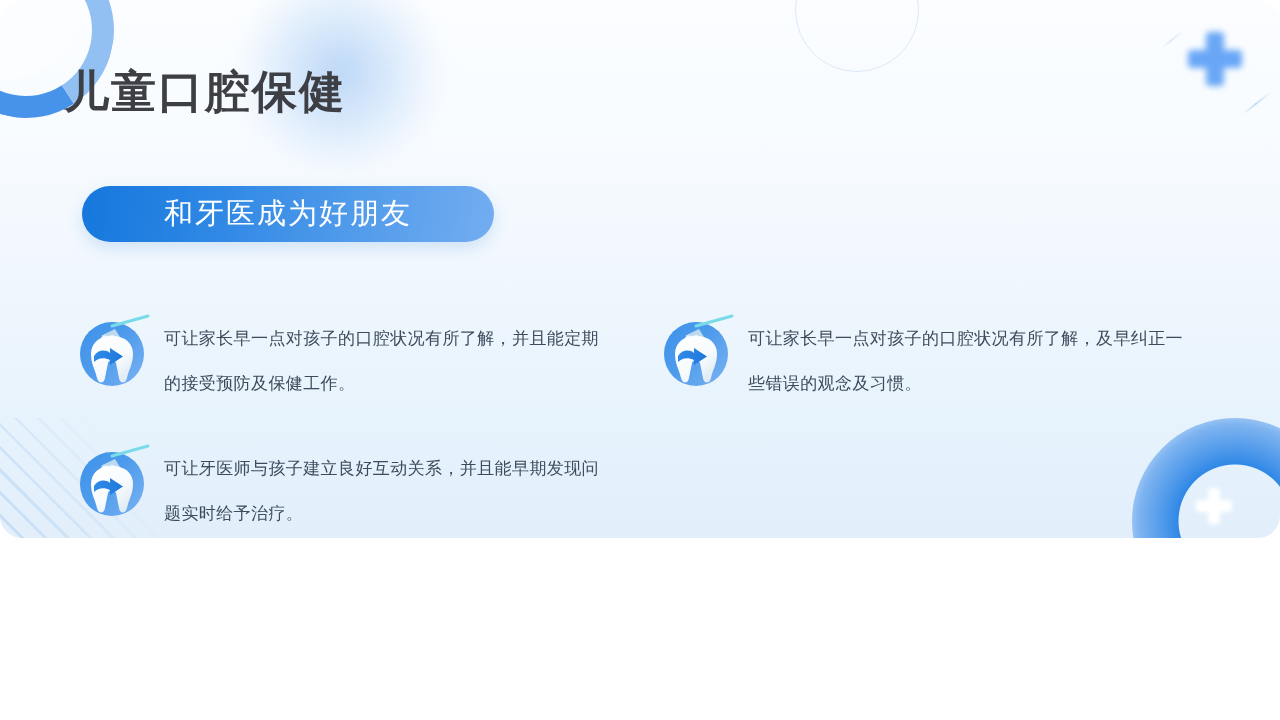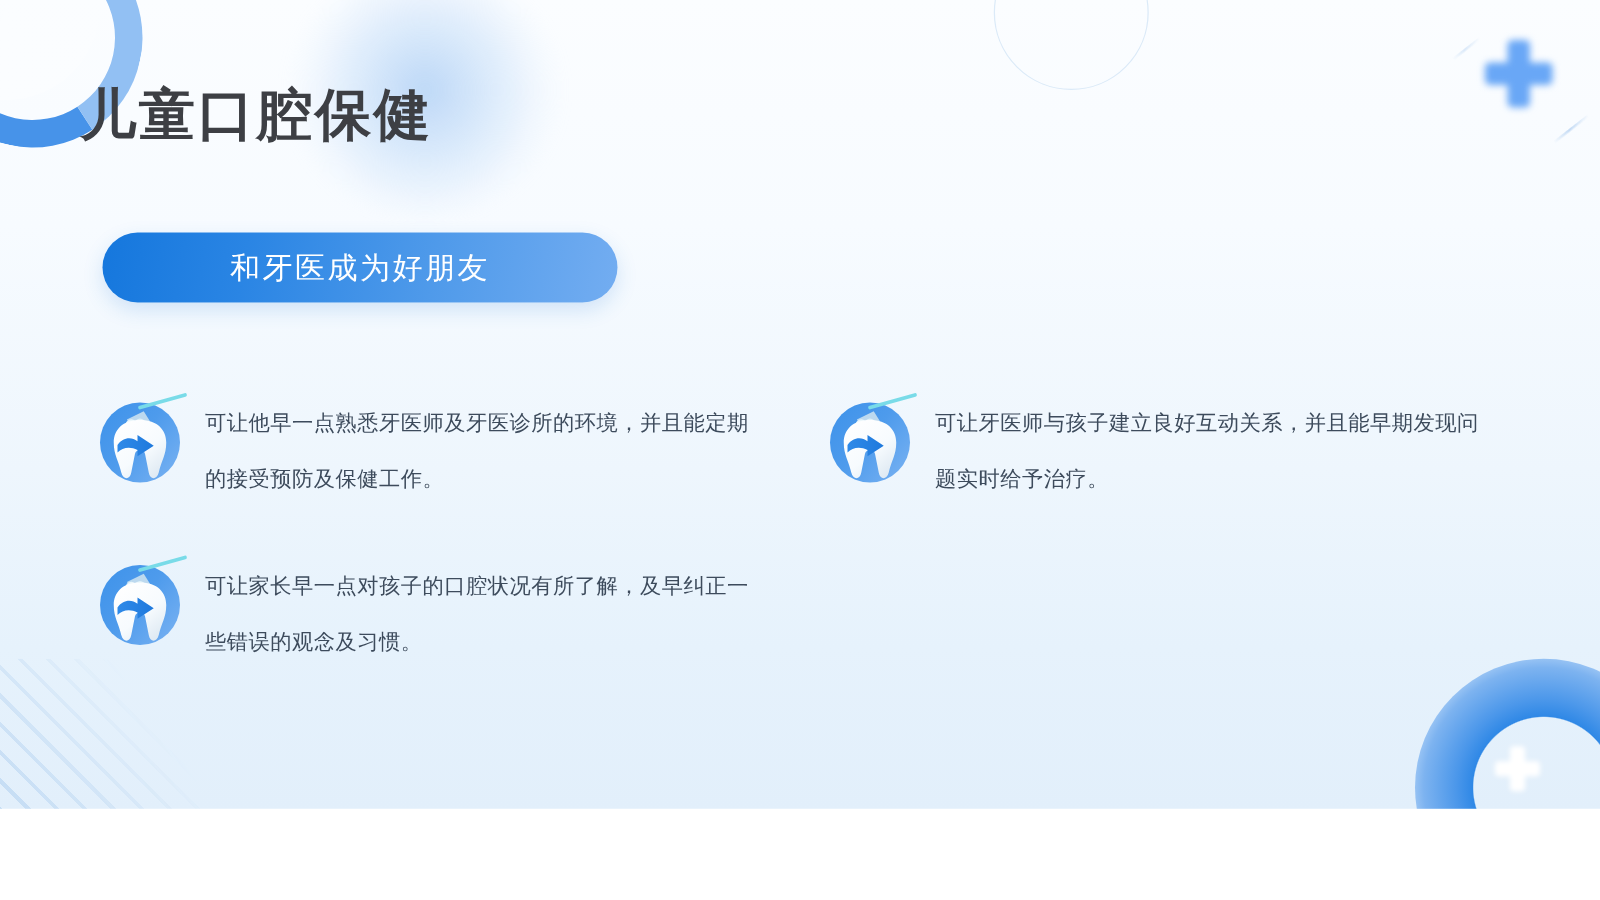--- a/index.html
+++ b/index.html
@@ -9,28 +9,29 @@
   body {
     width: 1280px;
     height: 720px;
     overflow: hidden;
     font-family: "Liberation Sans", "DejaVu Sans", sans-serif;
   }
 
   .slide {
     position: relative;
     width: 1280px;
-    height: 647px;
+    height: 538px;
     overflow: hidden;
     background: linear-gradient(180deg,
         #fbfdff 0%,
         #f7fbff 28%,
         #eef6fd 58%,
         #e6f2fc 80%,
         #e2effb 100%);
+    border-radius: 22px;
   }
 
   
   .deco { position: absolute; pointer-events: none; }
 
   
   .deco-ring-tl {
     left: -62px;
     top: -58px;
     width: 132px;
@@ -181,21 +182,21 @@
     height: 56px;
     border-radius: 28px;
     background: linear-gradient(100deg, #1577dd 0%, #2a85e4 28%, #4f9aea 64%, #73adf1 100%);
     box-shadow: 0 6px 16px rgba(45,128,218,.18);
     display: flex;
     align-items: center;
     justify-content: center;
   }
   .pill-label {
     font-family: "Liberation Serif", "DejaVu Serif", serif;
-    font-size: 24px;
+    font-size: 29px;
     letter-spacing: 2px;
     color: #ffffff;
   }
 
   
   .bullets {
     position: absolute;
     left: 74px;
     top: 312px;
     width: 1132px;
@@ -270,50 +271,50 @@
           <circle cx="38" cy="40" r="32" fill="url(#circG1)"></circle>
           <path d="M38 12 L74 2" stroke="#79dbe8" stroke-width="3" stroke-linecap="round" fill="none"></path>
           <path d="M27.5 21.5 L41 15 L46 23 L33 30 Z" fill="#bcd9ef"></path>
           <circle cx="31" cy="26" r="4.6" fill="#eaf6fb"></circle>
           <circle cx="38" cy="25" r="4.2" fill="#e0f2f9"></circle>
           <circle cx="44" cy="26.5" r="3.6" fill="#d5ecf7"></circle>
           <path d="M38 22 C24 22 17 30 17 40 C17 50 21 55 23 64 C24.5 70 30 70 31 64 L34 49 C35 45 41 45 42 49 L45 64 C46 70 51.5 70 53 64 C55 55 59 50 59 40 C59 30 52 22 38 22 Z" fill="url(#toothG1)"></path>
           <path d="M20 42 C24 36 31 35 36 39 L36 34 L49 42.5 L36 51 L36 46 C30 43 24 44 20 48 Z" fill="url(#arrowG1)"></path>
         </svg>
       </span>
-      <span class="bullet-text">可让他早一点熟悉牙医师及牙医诊所的环境，并且能定期的接受预防及保健工作。</span>
+      <span class="bullet-text">可让家长早一点对孩子的口腔状况有所了解，并且能定期的接受预防及保健工作。</span>
+    </div>
+
+    <div class="bullet">
+      <span class="bullet-icon">
+        <svg viewBox="0 0 76 76" width="76" height="76" xmlns="http://www.w3.org/2000/svg">
+          <circle cx="38" cy="40" r="32" fill="url(#circG1)"></circle>
+          <path d="M38 12 L74 2" stroke="#79dbe8" stroke-width="3" stroke-linecap="round" fill="none"></path>
+          <path d="M27.5 21.5 L41 15 L46 23 L33 30 Z" fill="#bcd9ef"></path>
+          <circle cx="31" cy="26" r="4.6" fill="#eaf6fb"></circle>
+          <circle cx="38" cy="25" r="4.2" fill="#e0f2f9"></circle>
+          <circle cx="44" cy="26.5" r="3.6" fill="#d5ecf7"></circle>
+          <path d="M38 22 C24 22 17 30 17 40 C17 50 21 55 23 64 C24.5 70 30 70 31 64 L34 49 C35 45 41 45 42 49 L45 64 C46 70 51.5 70 53 64 C55 55 59 50 59 40 C59 30 52 22 38 22 Z" fill="url(#toothG1)"></path>
+          <path d="M20 42 C24 36 31 35 36 39 L36 34 L49 42.5 L36 51 L36 46 C30 43 24 44 20 48 Z" fill="url(#arrowG1)"></path>
+        </svg>
+      </span>
+      <span class="bullet-text">可让家长早一点对孩子的口腔状况有所了解，及早纠正一些错误的观念及习惯。</span>
     </div>
 
     <div class="bullet">
       <span class="bullet-icon">
         <svg viewBox="0 0 76 76" width="76" height="76" xmlns="http://www.w3.org/2000/svg">
           <circle cx="38" cy="40" r="32" fill="url(#circG1)"></circle>
           <path d="M38 12 L74 2" stroke="#79dbe8" stroke-width="3" stroke-linecap="round" fill="none"></path>
           <path d="M27.5 21.5 L41 15 L46 23 L33 30 Z" fill="#bcd9ef"></path>
           <circle cx="31" cy="26" r="4.6" fill="#eaf6fb"></circle>
           <circle cx="38" cy="25" r="4.2" fill="#e0f2f9"></circle>
           <circle cx="44" cy="26.5" r="3.6" fill="#d5ecf7"></circle>
           <path d="M38 22 C24 22 17 30 17 40 C17 50 21 55 23 64 C24.5 70 30 70 31 64 L34 49 C35 45 41 45 42 49 L45 64 C46 70 51.5 70 53 64 C55 55 59 50 59 40 C59 30 52 22 38 22 Z" fill="url(#toothG1)"></path>
           <path d="M20 42 C24 36 31 35 36 39 L36 34 L49 42.5 L36 51 L36 46 C30 43 24 44 20 48 Z" fill="url(#arrowG1)"></path>
         </svg>
       </span>
       <span class="bullet-text">可让牙医师与孩子建立良好互动关系，并且能早期发现问题实时给予治疗。</span>
     </div>
 
-    <div class="bullet">
-      <span class="bullet-icon">
-        <svg viewBox="0 0 76 76" width="76" height="76" xmlns="http://www.w3.org/2000/svg">
-          <circle cx="38" cy="40" r="32" fill="url(#circG1)"></circle>
-          <path d="M38 12 L74 2" stroke="#79dbe8" stroke-width="3" stroke-linecap="round" fill="none"></path>
-          <path d="M27.5 21.5 L41 15 L46 23 L33 30 Z" fill="#bcd9ef"></path>
-          <circle cx="31" cy="26" r="4.6" fill="#eaf6fb"></circle>
-          <circle cx="38" cy="25" r="4.2" fill="#e0f2f9"></circle>
-          <circle cx="44" cy="26.5" r="3.6" fill="#d5ecf7"></circle>
-          <path d="M38 22 C24 22 17 30 17 40 C17 50 21 55 23 64 C24.5 70 30 70 31 64 L34 49 C35 45 41 45 42 49 L45 64 C46 70 51.5 70 53 64 C55 55 59 50 59 40 C59 30 52 22 38 22 Z" fill="url(#toothG1)"></path>
-          <path d="M20 42 C24 36 31 35 36 39 L36 34 L49 42.5 L36 51 L36 46 C30 43 24 44 20 48 Z" fill="url(#arrowG1)"></path>
-        </svg>
-      </span>
-      <span class="bullet-text">可让家长早一点对孩子的口腔状况有所了解，及早纠正一些错误的观念及习惯。</span>
-    </div>
-
 
   </div>
 </div>
 
 </body></html>

